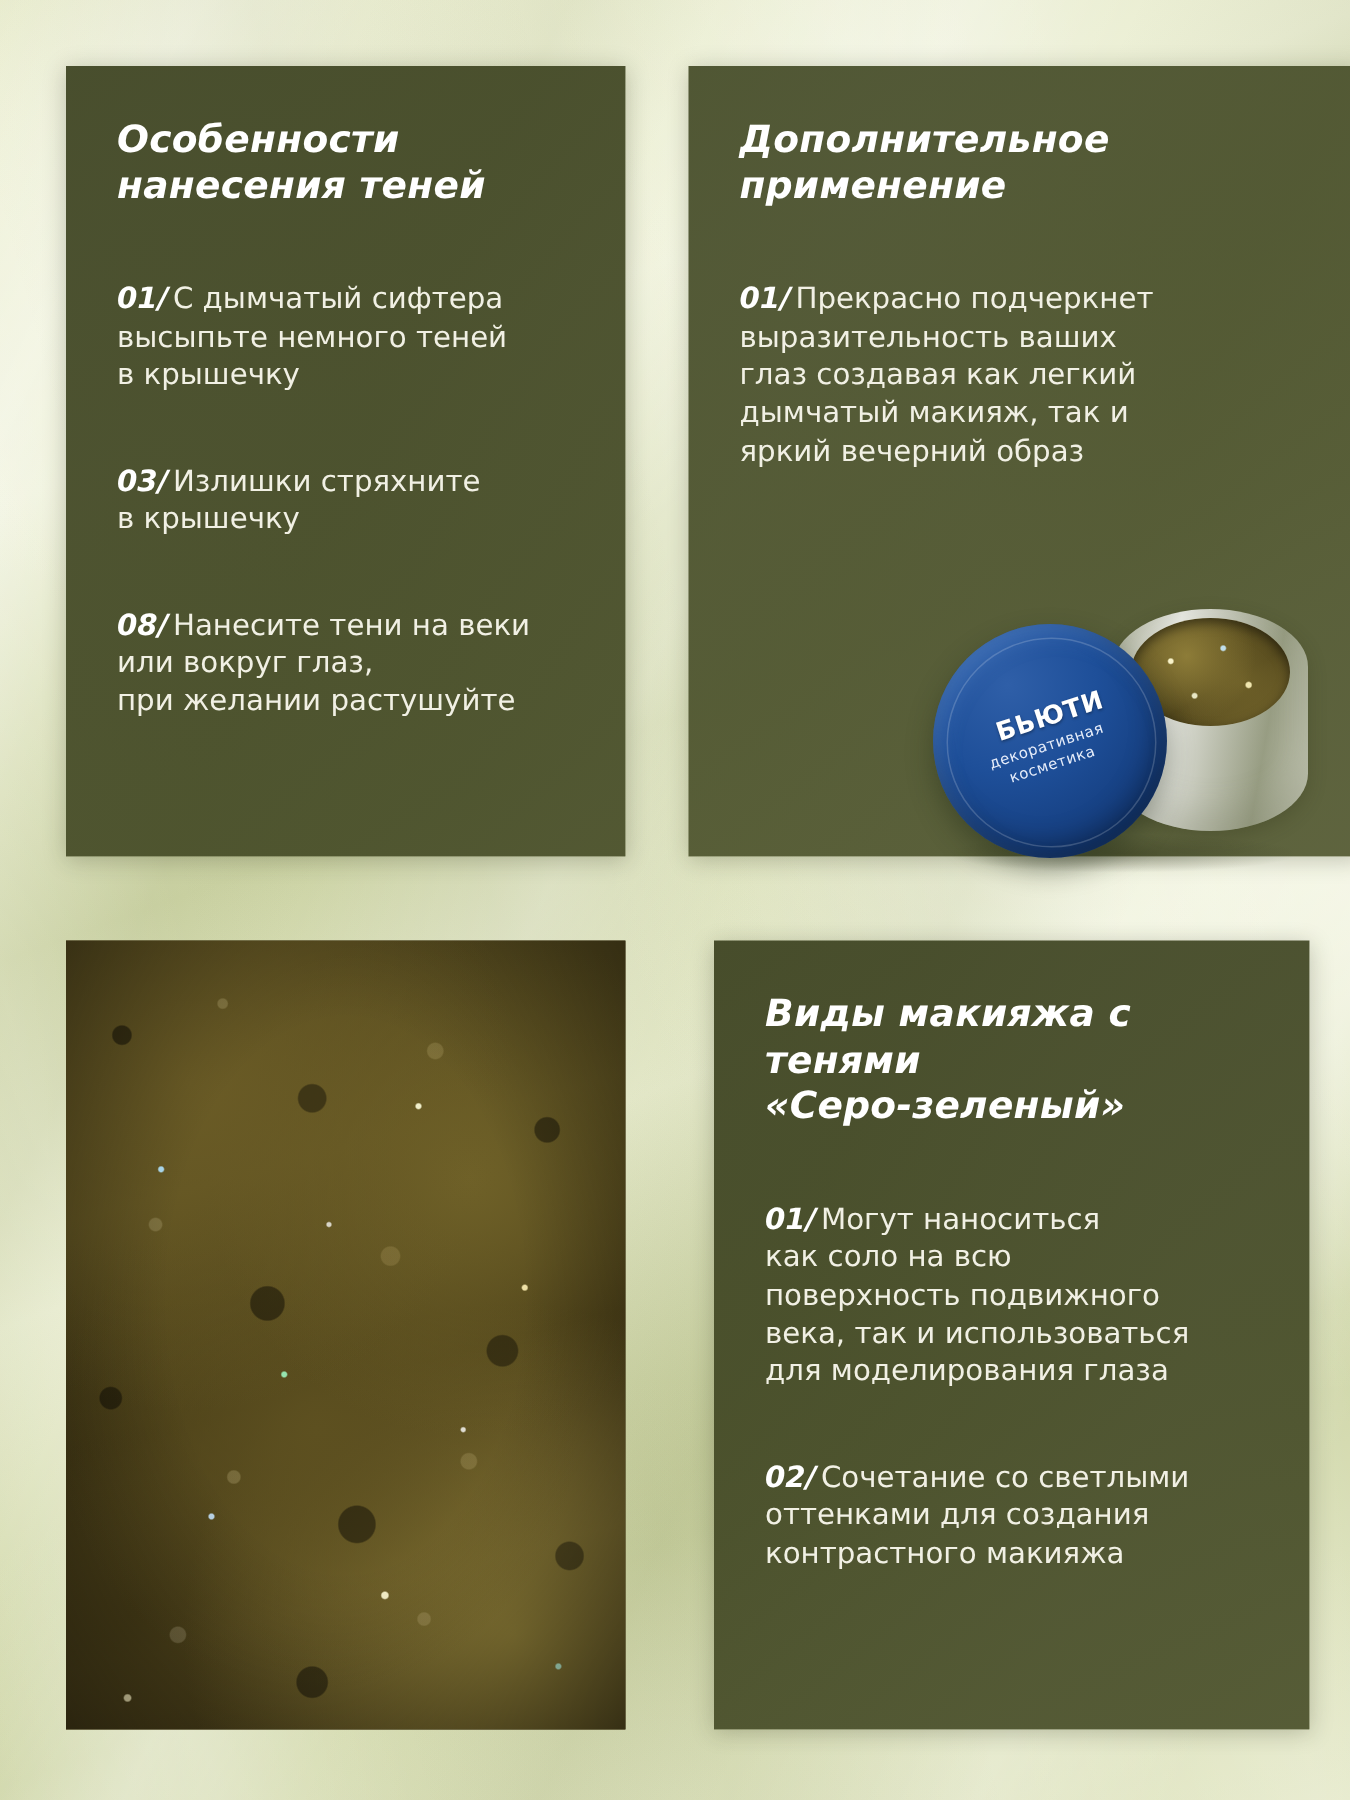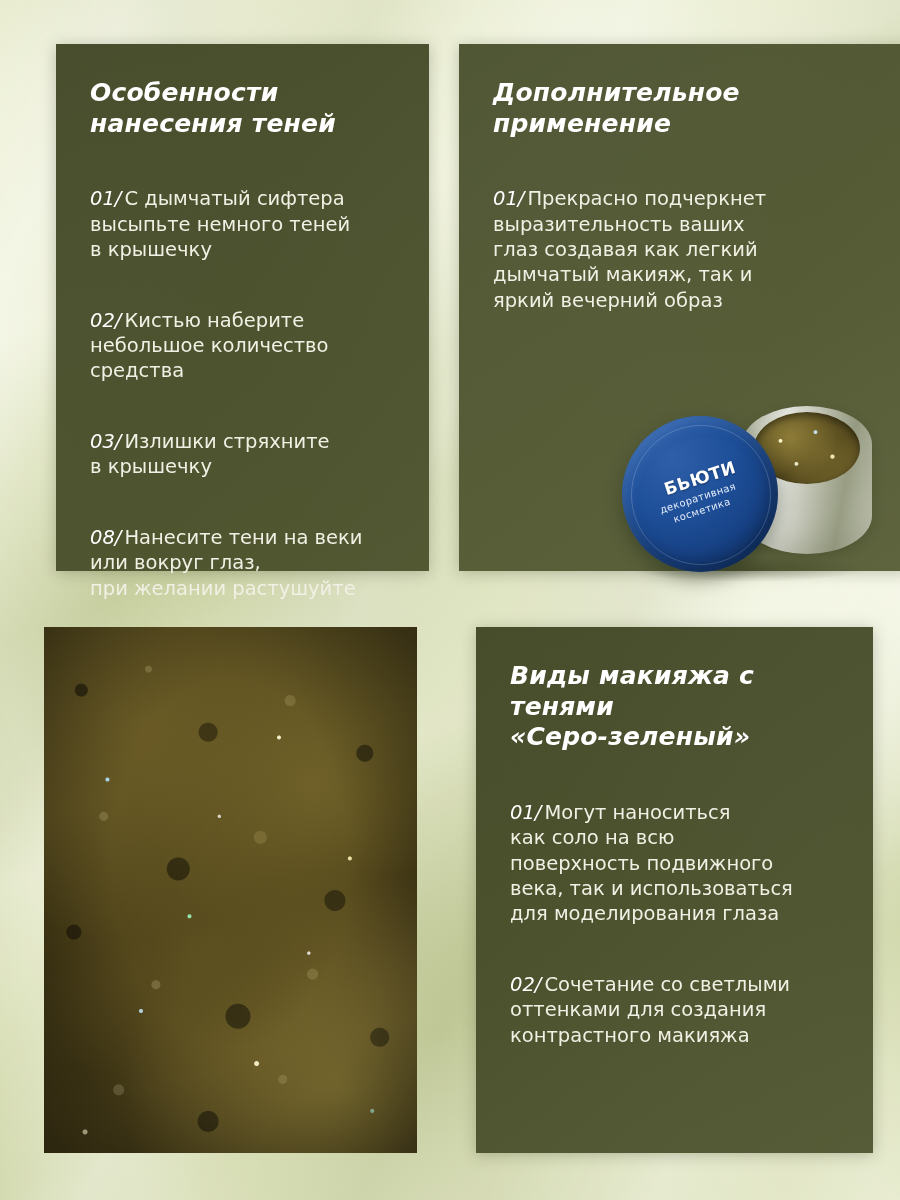--- a/index.html
+++ b/index.html
@@ -76,28 +76,28 @@
   .item {
     margin: 0 0 20px 0;
     font-size: 19.5px;
     line-height: 1.30;
     color: #f1f0e4;
     white-space: pre-line;
   }
   .item:last-child { margin-bottom: 0; }
   .num {
     font-style: italic;
-    font-weight: normal;
+    font-weight: bold;
     color: #ffffff;
     margin-right: 3px;
     margin-top: 18px;
   }
 
   
-  #card-application { left: 56px;  top: 44px;  width: 373px; height: 527px; }
+  #card-application { left: 44px;  top: 44px;  width: 373px; height: 527px; }
   #card-extra       { left: 459px; top: 44px;  width: 449px; height: 527px; }
   #card-looks       { left: 476px; top: 627px; width: 397px; height: 526px; }
 
   
   #photo-powder {
     position: absolute;
     left: 44px;
     top: 627px;
     width: 373px;
     height: 526px;
@@ -262,25 +262,20 @@
   <div class="card olive-a" id="card-application">
     <h2 class="card-title">Особенности
 нанесения теней</h2>
 
     <p class="item">
       <span class="num">01/</span><span>С дымчатый сифтера
 высыпьте немного теней
 в крышечку</span>
     </p>
     <p class="item">
-      <span class="num">02/</span><span>Кистью наберите
-небольшое количество
-средства</span>
-    </p>
-    <p class="item">
       <span class="num">03/</span><span>Излишки стряхните
 в крышечку</span>
     </p>
     <p class="item">
       <span class="num">08/</span><span>Нанесите тени на веки
 или вокруг глаз,
 при желании растушуйте</span>
     </p>
   </div>
 

